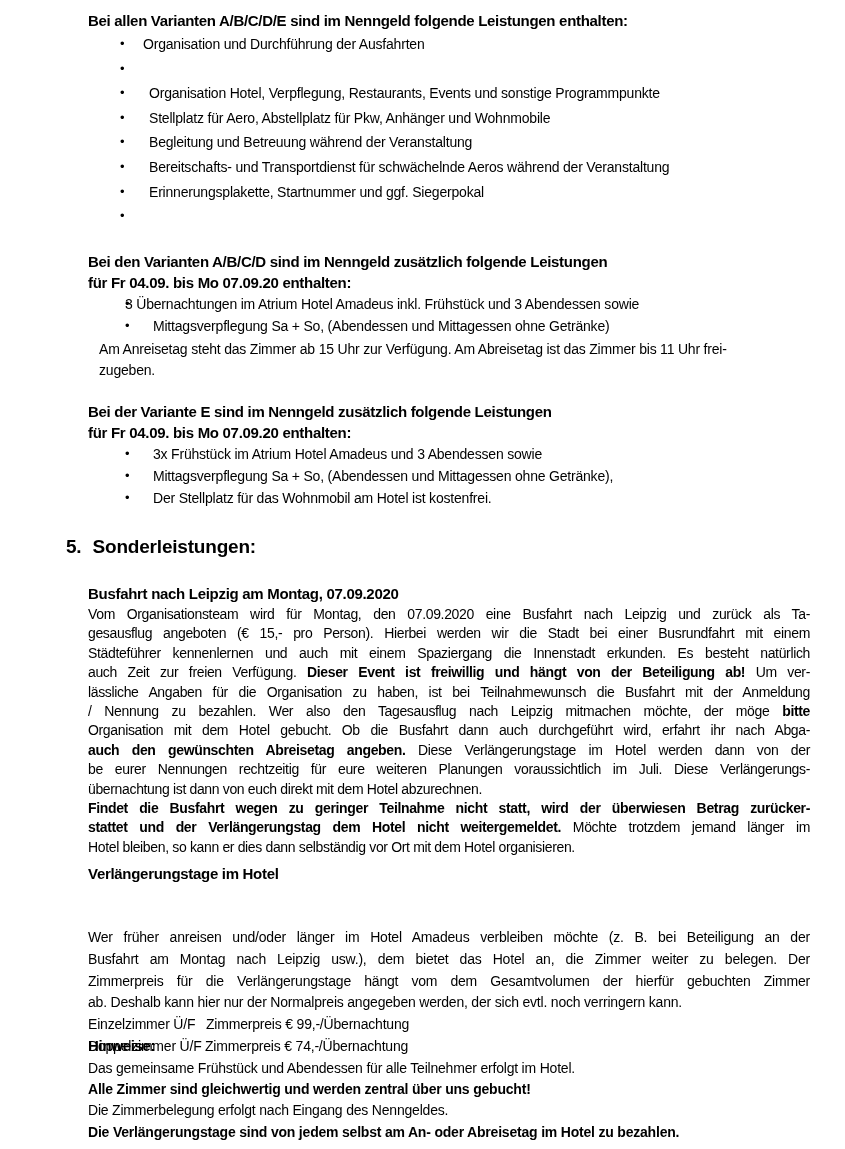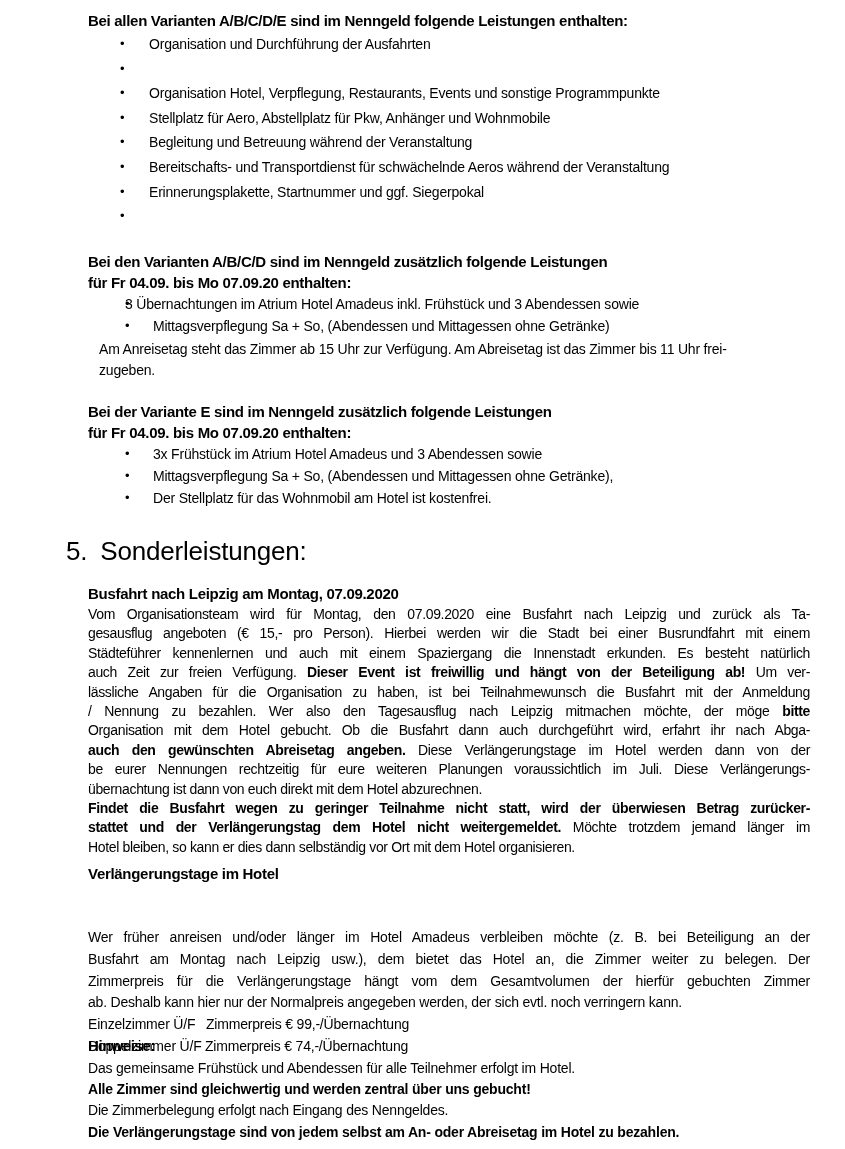--- a/index.html
+++ b/index.html
@@ -13,21 +13,21 @@
     ul.b li .dot { position: absolute; font-size: 13px; }
     .line { position: absolute; white-space: nowrap; }
     .just { text-align: justify; text-align-last: justify; }
     b { font-weight: bold; }
   </style>
 </head>
 <body>
 
 <div class="abs cal h" style="left:88px; top:12px;">Bei allen Varianten A/B/C/D/E sind im Nenngeld folgende Leistungen enthalten:</div>
 <ul class="b cal" style="left:120px; top:36px;">
-  <li style="height:24.6px;"><span class="dot" style="left:0;">•</span><span style="margin-left:29px;">Organisation und Durchführung der Ausfahrten</span></li>
+  <li style="height:24.6px;"><span class="dot" style="left:0;">•</span><span style="margin-left:23px;">Organisation und Durchführung der Ausfahrten</span></li>
   <li style="height:24.6px;"><span class="dot" style="left:0;">•</span></li>
   <li style="height:24.6px;"><span class="dot" style="left:0;">•</span><span style="margin-left:29px;">Organisation Hotel, Verpflegung, Restaurants, Events und sonstige Programmpunkte</span></li>
   <li style="height:24.6px;"><span class="dot" style="left:0;">•</span><span style="margin-left:29px;margin-top:28px;">Stellplatz für Aero, Abstellplatz für Pkw, Anhänger und Wohnmobile</span></li>
   <li style="height:24.6px;"><span class="dot" style="left:0;">•</span><span style="margin-left:29px;">Begleitung und Betreuung während der Veranstaltung</span></li>
   <li style="height:24.6px;"><span class="dot" style="left:0;">•</span><span style="margin-left:29px;">Bereitschafts- und Transportdienst für schwächelnde Aeros während der Veranstaltung</span></li>
   <li style="height:24.6px;"><span class="dot" style="left:0;">•</span><span style="margin-left:29px;">Erinnerungsplakette, Startnummer und ggf. Siegerpokal</span></li>
   <li style="height:24.6px;"><span class="dot" style="left:0;">•</span></li>
 </ul>
 
 <div class="abs cal h" style="left:88px; top:253px;">Bei den Varianten A/B/C/D sind im Nenngeld zusätzlich folgende Leistungen</div>
@@ -40,21 +40,21 @@
 <div class="line cal" style="left:99px; top:362px;">zugeben.</div>
 
 <div class="abs cal h" style="left:88px; top:403px;">Bei der Variante E sind im Nenngeld zusätzlich folgende Leistungen</div>
 <div class="abs cal h" style="left:88px; top:424px;">für Fr 04.09. bis Mo 07.09.20 enthalten:</div>
 <ul class="b cal" style="left:125px; top:446px;">
   <li style="height:22px;"><span class="dot" style="left:0;">•</span><span style="margin-left:28px;">3x Frühstück im Atrium Hotel Amadeus und 3 Abendessen sowie</span></li>
   <li style="height:22px;"><span class="dot" style="left:0;">•</span><span style="margin-left:28px;">Mittagsverpflegung Sa + So, (Abendessen und Mittagessen ohne Getränke),</span></li>
   <li style="height:22px;"><span class="dot" style="left:0;">•</span><span style="margin-left:28px;">Der Stellplatz für das Wohnmobil am Hotel ist kostenfrei.</span></li>
 </ul>
 
-<div class="abs cal" style="left:66px; top:536px; font-size:26px; font-weight:normal; letter-spacing:-0.2px;">
+<div class="abs cal" style="left:66px; top:536px; font-size:19px; font-weight:bold; letter-spacing:-0.2px;">
   <span>5.</span>
   <span style="margin-left:6px;">Sonderleistungen:</span>
 </div>
 
 <div class="abs cal h" style="left:88px; top:585px;">Busfahrt nach Leipzig am Montag, 07.09.2020</div>
 <div class="abs arial" style="left:88px; top:605px; width:722px; line-height:19.4px;">
   <div class="just">Vom Organisationsteam wird für Montag, den 07.09.2020 eine Busfahrt nach Leipzig und zurück als Ta-</div>
   <div class="just">gesausflug angeboten (€ 15,- pro Person). Hierbei werden wir die Stadt bei einer Busrundfahrt mit einem</div>
   <div class="just">Städteführer kennenlernen und auch mit einem Spaziergang die Innenstadt erkunden. Es besteht natürlich</div>
   <div class="just"><span>auch Zeit zur freien Verfügung.</span> <b>Dieser Event ist freiwillig und hängt von der Beteiligung ab!</b> <span>Um ver-</span></div>

